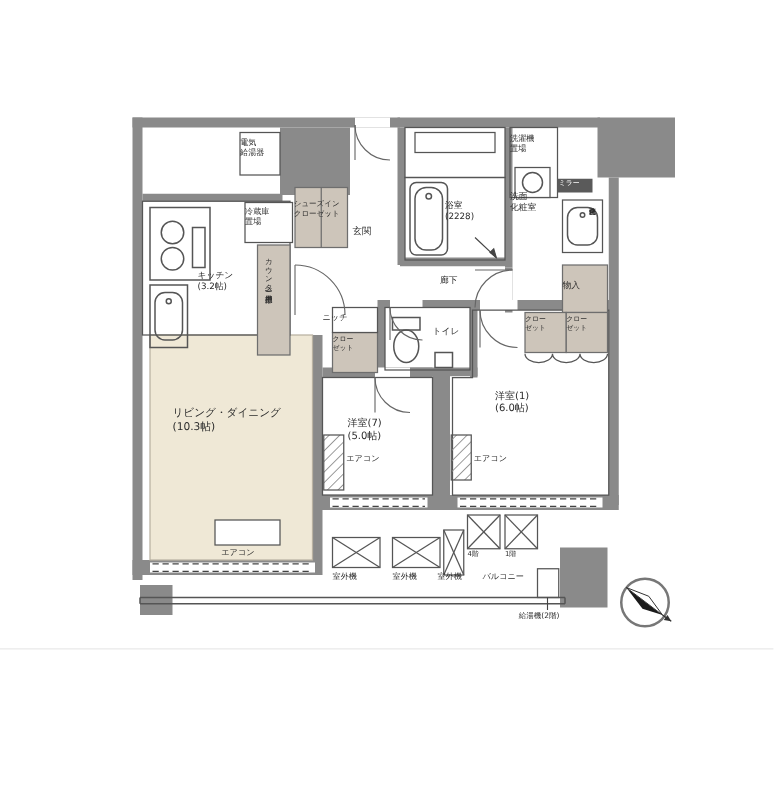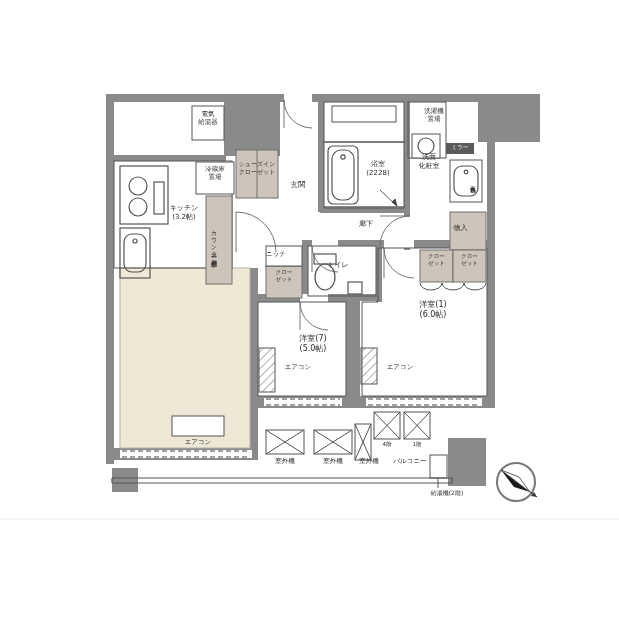--- a/index.html
+++ b/index.html
@@ -1,19 +1,19 @@
 <!DOCTYPE html>
 <html><head>
 <meta charset="utf-8">
 <style>
   html,body{margin:0;padding:0;background:#ffffff;}
   #canvas{position:relative;width:619px;height:628px;background:#ffffff;overflow:hidden;
           font-family:"DejaVu Sans","Liberation Sans",sans-serif;}
   #linework{position:absolute;left:0;top:0;}
-  .lbl{position:absolute;text-align:center;color:#2b2b2b;line-height:1.25;z-index:5;
+  .lbl{position:absolute;text-align:left;color:#2b2b2b;line-height:1.25;z-index:5;
        white-space:nowrap;}
   .lbl span{display:block;}
   .v{writing-mode:vertical-rl;white-space:normal;line-height:1;}
 </style>
 </head>
 <body>
 
 <div id="canvas">
 
 <svg id="linework" width="619" height="628" viewBox="0 0 619 628">
@@ -210,21 +210,21 @@
       <span>給湯器</span>
 </div>
 <div class="lbl" style="left:196px;top:165px;width:38px;font-size:6.5px">
   <span>冷蔵庫</span>
       <span>置場</span>
 </div>
 <div class="lbl" style="left:235px;top:160px;width:44px;font-size:6px">
   <span>シューズイン</span>
       <span>クローゼット</span>
 </div>
-<div class="lbl" style="left:158px;top:204px;width:52px;font-size:7px">
+<div class="lbl" style="left:158px;top:216px;width:52px;font-size:7px">
   <span>キッチン</span>
       <span>(3.2帖)</span>
 </div>
 <div class="lbl v" style="left:211px;top:202px;height:80px;font-size:6px">カウンター(上部吊戸棚)</div>
 <div class="lbl" style="left:282px;top:180px;width:32px;font-size:7.5px">玄関</div>
 <div class="lbl" style="left:356px;top:160px;width:44px;font-size:7px">
   <span>浴室</span>
       <span>(2228)</span>
 </div>
 <div class="lbl" style="left:408px;top:107px;width:52px;font-size:6.5px">
@@ -244,27 +244,31 @@
 </div>
 <div class="lbl" style="left:453px;top:253px;width:33px;font-size:5.5px">
   <span>クロー</span>
       <span>ゼット</span>
 </div>
 <div class="lbl" style="left:266px;top:269px;width:36px;font-size:5.5px">
   <span>クロー</span>
       <span>ゼット</span>
 </div>
 <div class="lbl" style="left:258px;top:250px;width:36px;font-size:6.5px">ニッチ</div>
-<div class="lbl" style="left:320px;top:261px;width:36px;font-size:7px">トイレ</div>
+<div class="lbl" style="left:346px;top:261px;width:36px;font-size:7px">トイレ</div>
 <div class="lbl" style="left:352px;top:220px;width:28px;font-size:7px">廊下</div>
+<div class="lbl" style="left:138px;top:326px;width:112px;font-size:8.5px">
+  <span>リビング・ダイニング</span>
+      <span>(10.3帖)</span>
+</div>
 <div class="lbl" style="left:278px;top:334px;width:70px;font-size:8px">
   <span>洋室(7)</span>
       <span>(5.0帖)</span>
 </div>
-<div class="lbl" style="left:396px;top:300px;width:74px;font-size:8px">
+<div class="lbl" style="left:396px;top:312px;width:74px;font-size:8px">
   <span>洋室(1)</span>
       <span>(6.0帖)</span>
 </div>
 <div class="lbl" style="left:277px;top:363px;width:42px;font-size:6.5px">エアコン</div>
 <div class="lbl" style="left:379px;top:363px;width:42px;font-size:6.5px">エアコン</div>
 <div class="lbl" style="left:177px;top:438px;width:42px;font-size:6.5px">エアコン</div>
 <div class="lbl" style="left:266px;top:457px;width:38px;font-size:6.5px">室外機</div>
 <div class="lbl" style="left:314px;top:457px;width:38px;font-size:6.5px">室外機</div>
 <div class="lbl" style="left:350px;top:457px;width:38px;font-size:6.5px">室外機</div>
 <div class="lbl" style="left:374px;top:441px;width:26px;font-size:5.5px">4階</div>

